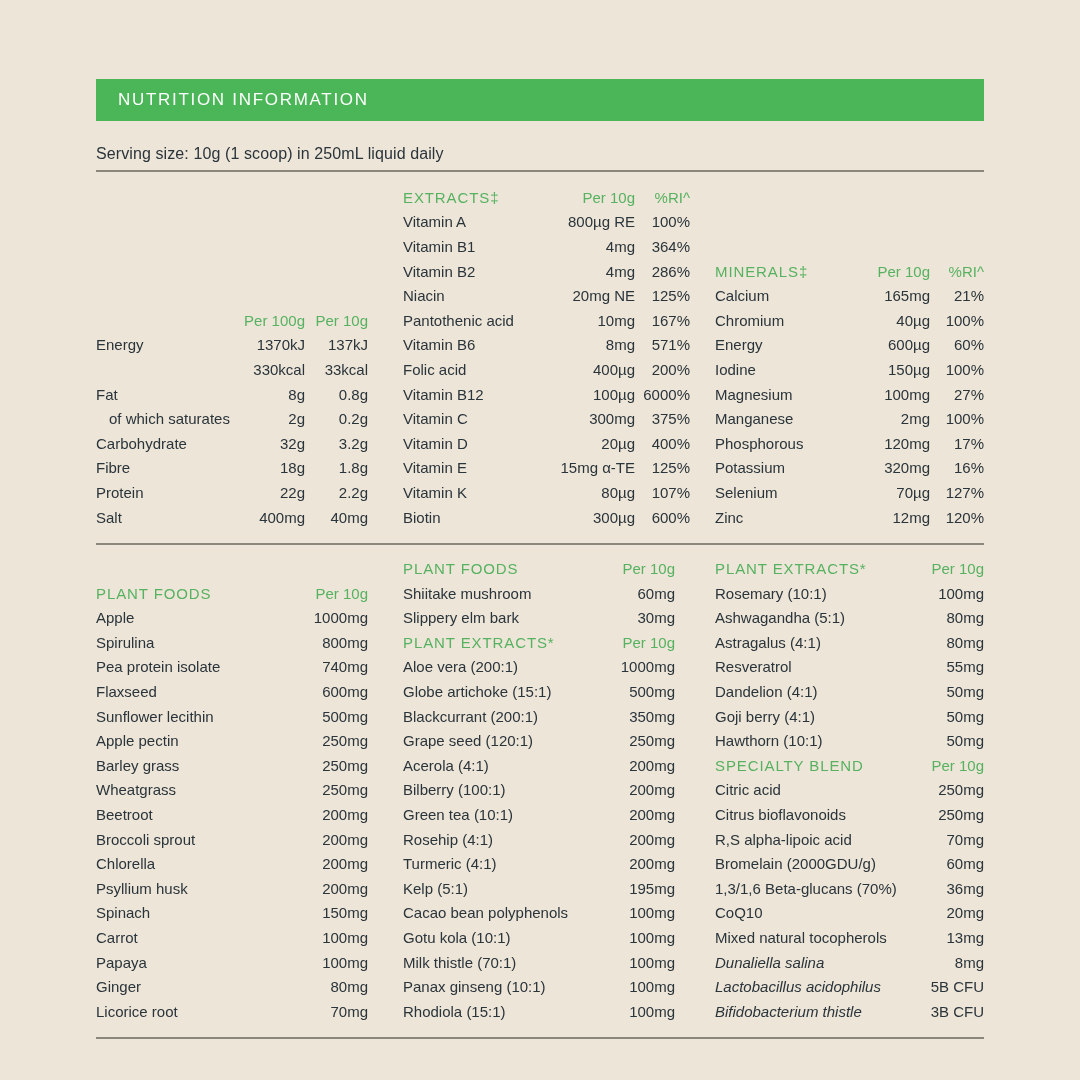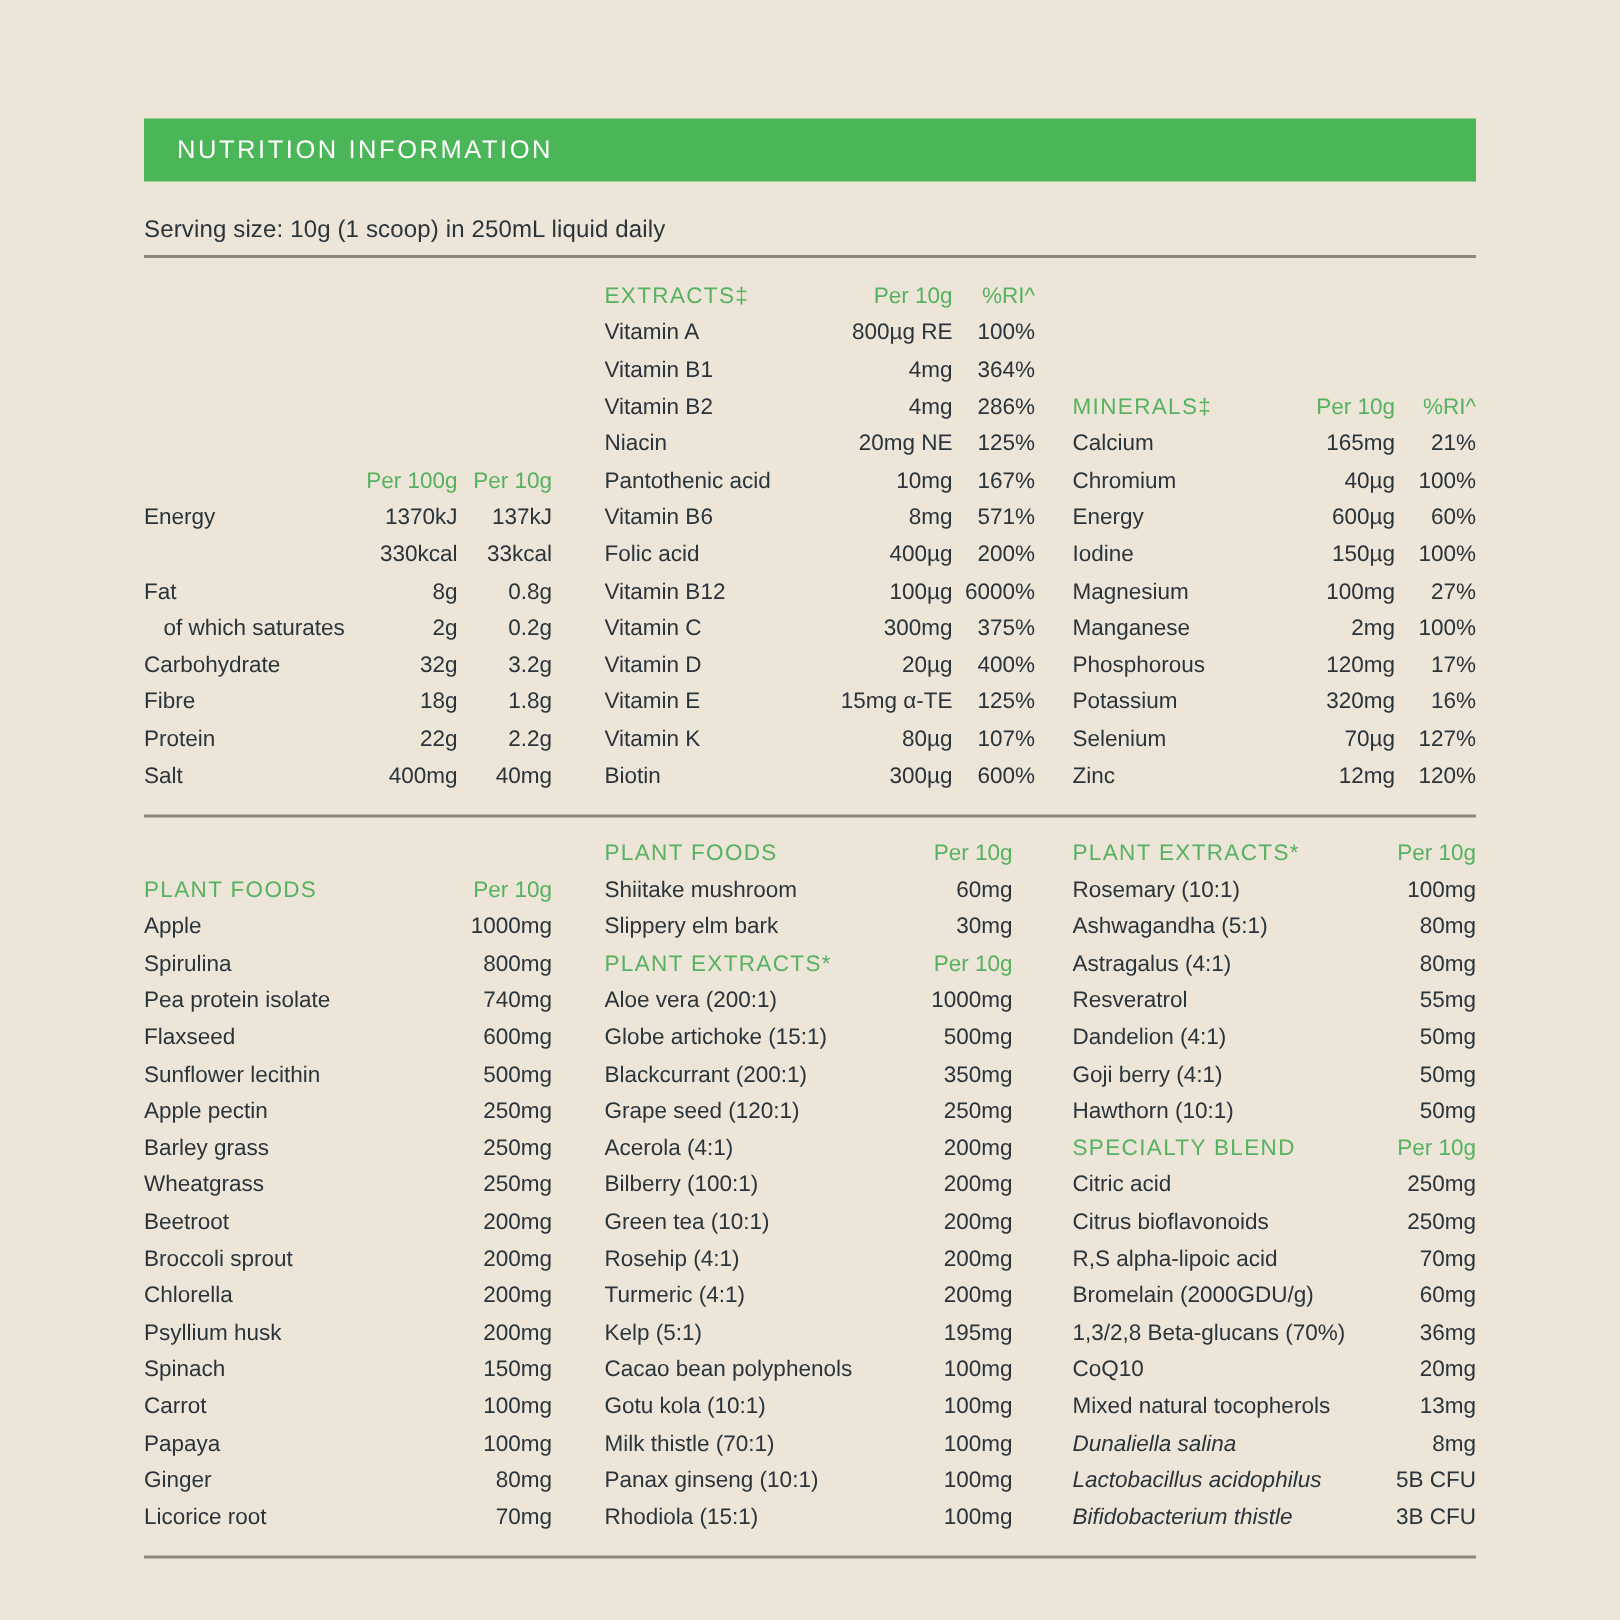--- a/index.html
+++ b/index.html
@@ -445,21 +445,21 @@
           </div>
           <div class="row">
             <span class="c-label">R,S alpha-lipoic acid</span>
             <span class="c-val bot-amt">70mg</span>
           </div>
           <div class="row">
             <span class="c-label">Bromelain (2000GDU/g)</span>
             <span class="c-val bot-amt">60mg</span>
           </div>
           <div class="row">
-            <span class="c-label">1,3/2,8 Beta-glucans (70%)</span>
+            <span class="c-label">1,3/1,6 Beta-glucans (70%)</span>
             <span class="c-val bot-amt">36mg</span>
           </div>
           <div class="row">
             <span class="c-label">CoQ10</span>
             <span class="c-val bot-amt">20mg</span>
           </div>
           <div class="row">
             <span class="c-label">Mixed natural tocopherols</span>
             <span class="c-val bot-amt">13mg</span>
           </div>

